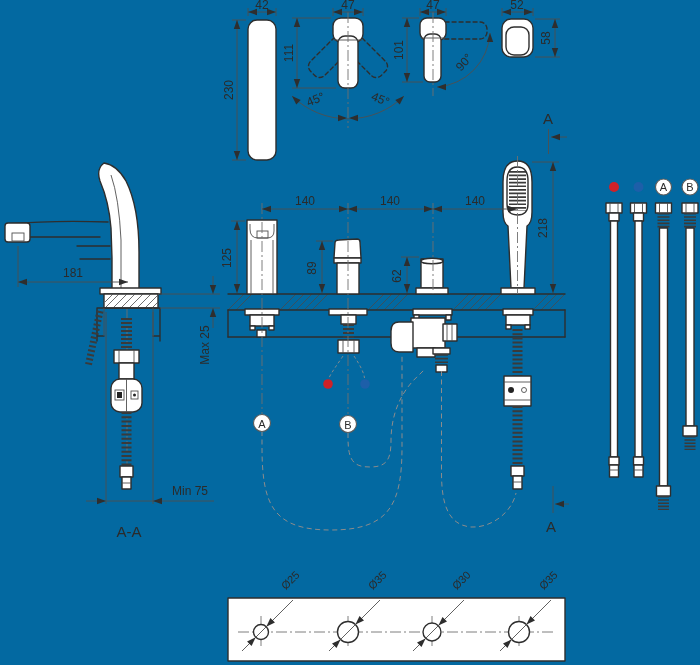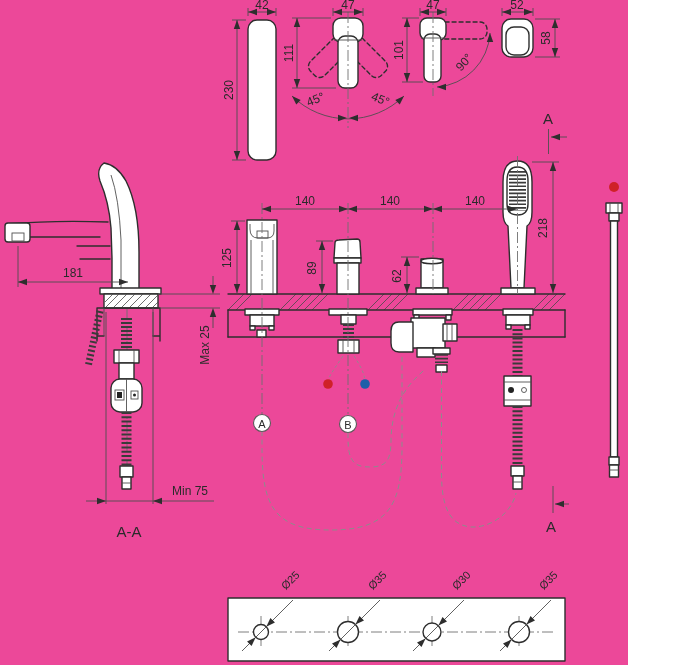--- a/index.html
+++ b/index.html
@@ -1,16 +1,16 @@
 <!DOCTYPE html>
 <html><head>
 <meta charset="utf-8">
 <style>
   html,body{margin:0;padding:0;background:#ffffff}
-  .stage{width:628px;height:665px;background:#ec4899;position:relative;overflow:hidden}
+  .stage{width:700px;height:665px;background:#0369a1;position:relative;overflow:hidden}
   svg{display:block}
   .ln{stroke:#2e2e2e;stroke-width:1.4;fill:none;stroke-linejoin:round;stroke-linecap:round}
   .fw{fill:#ffffff;stroke:#2e2e2e;stroke-width:1.4;stroke-linejoin:round}
   .thin{stroke:#4f4f4f;stroke-width:0.9;fill:none;stroke-linecap:butt}
   .cl{stroke:#6f6f6f;stroke-width:0.9;fill:none;stroke-dasharray:11 3 2 3}
   .dsh{stroke:#8c8c8c;stroke-width:1;fill:none;stroke-dasharray:5 3.5}
   .spl{stroke:#8c8c8c;stroke-width:0.9;fill:none;stroke-dasharray:3 2.5}
   .rib{stroke:#3a3a3a;fill:none;stroke-linecap:butt}
   .ar{fill:#2e2e2e;stroke:none}
   .hatch{stroke:#4a4a4a;stroke-width:0.8;fill:none}

